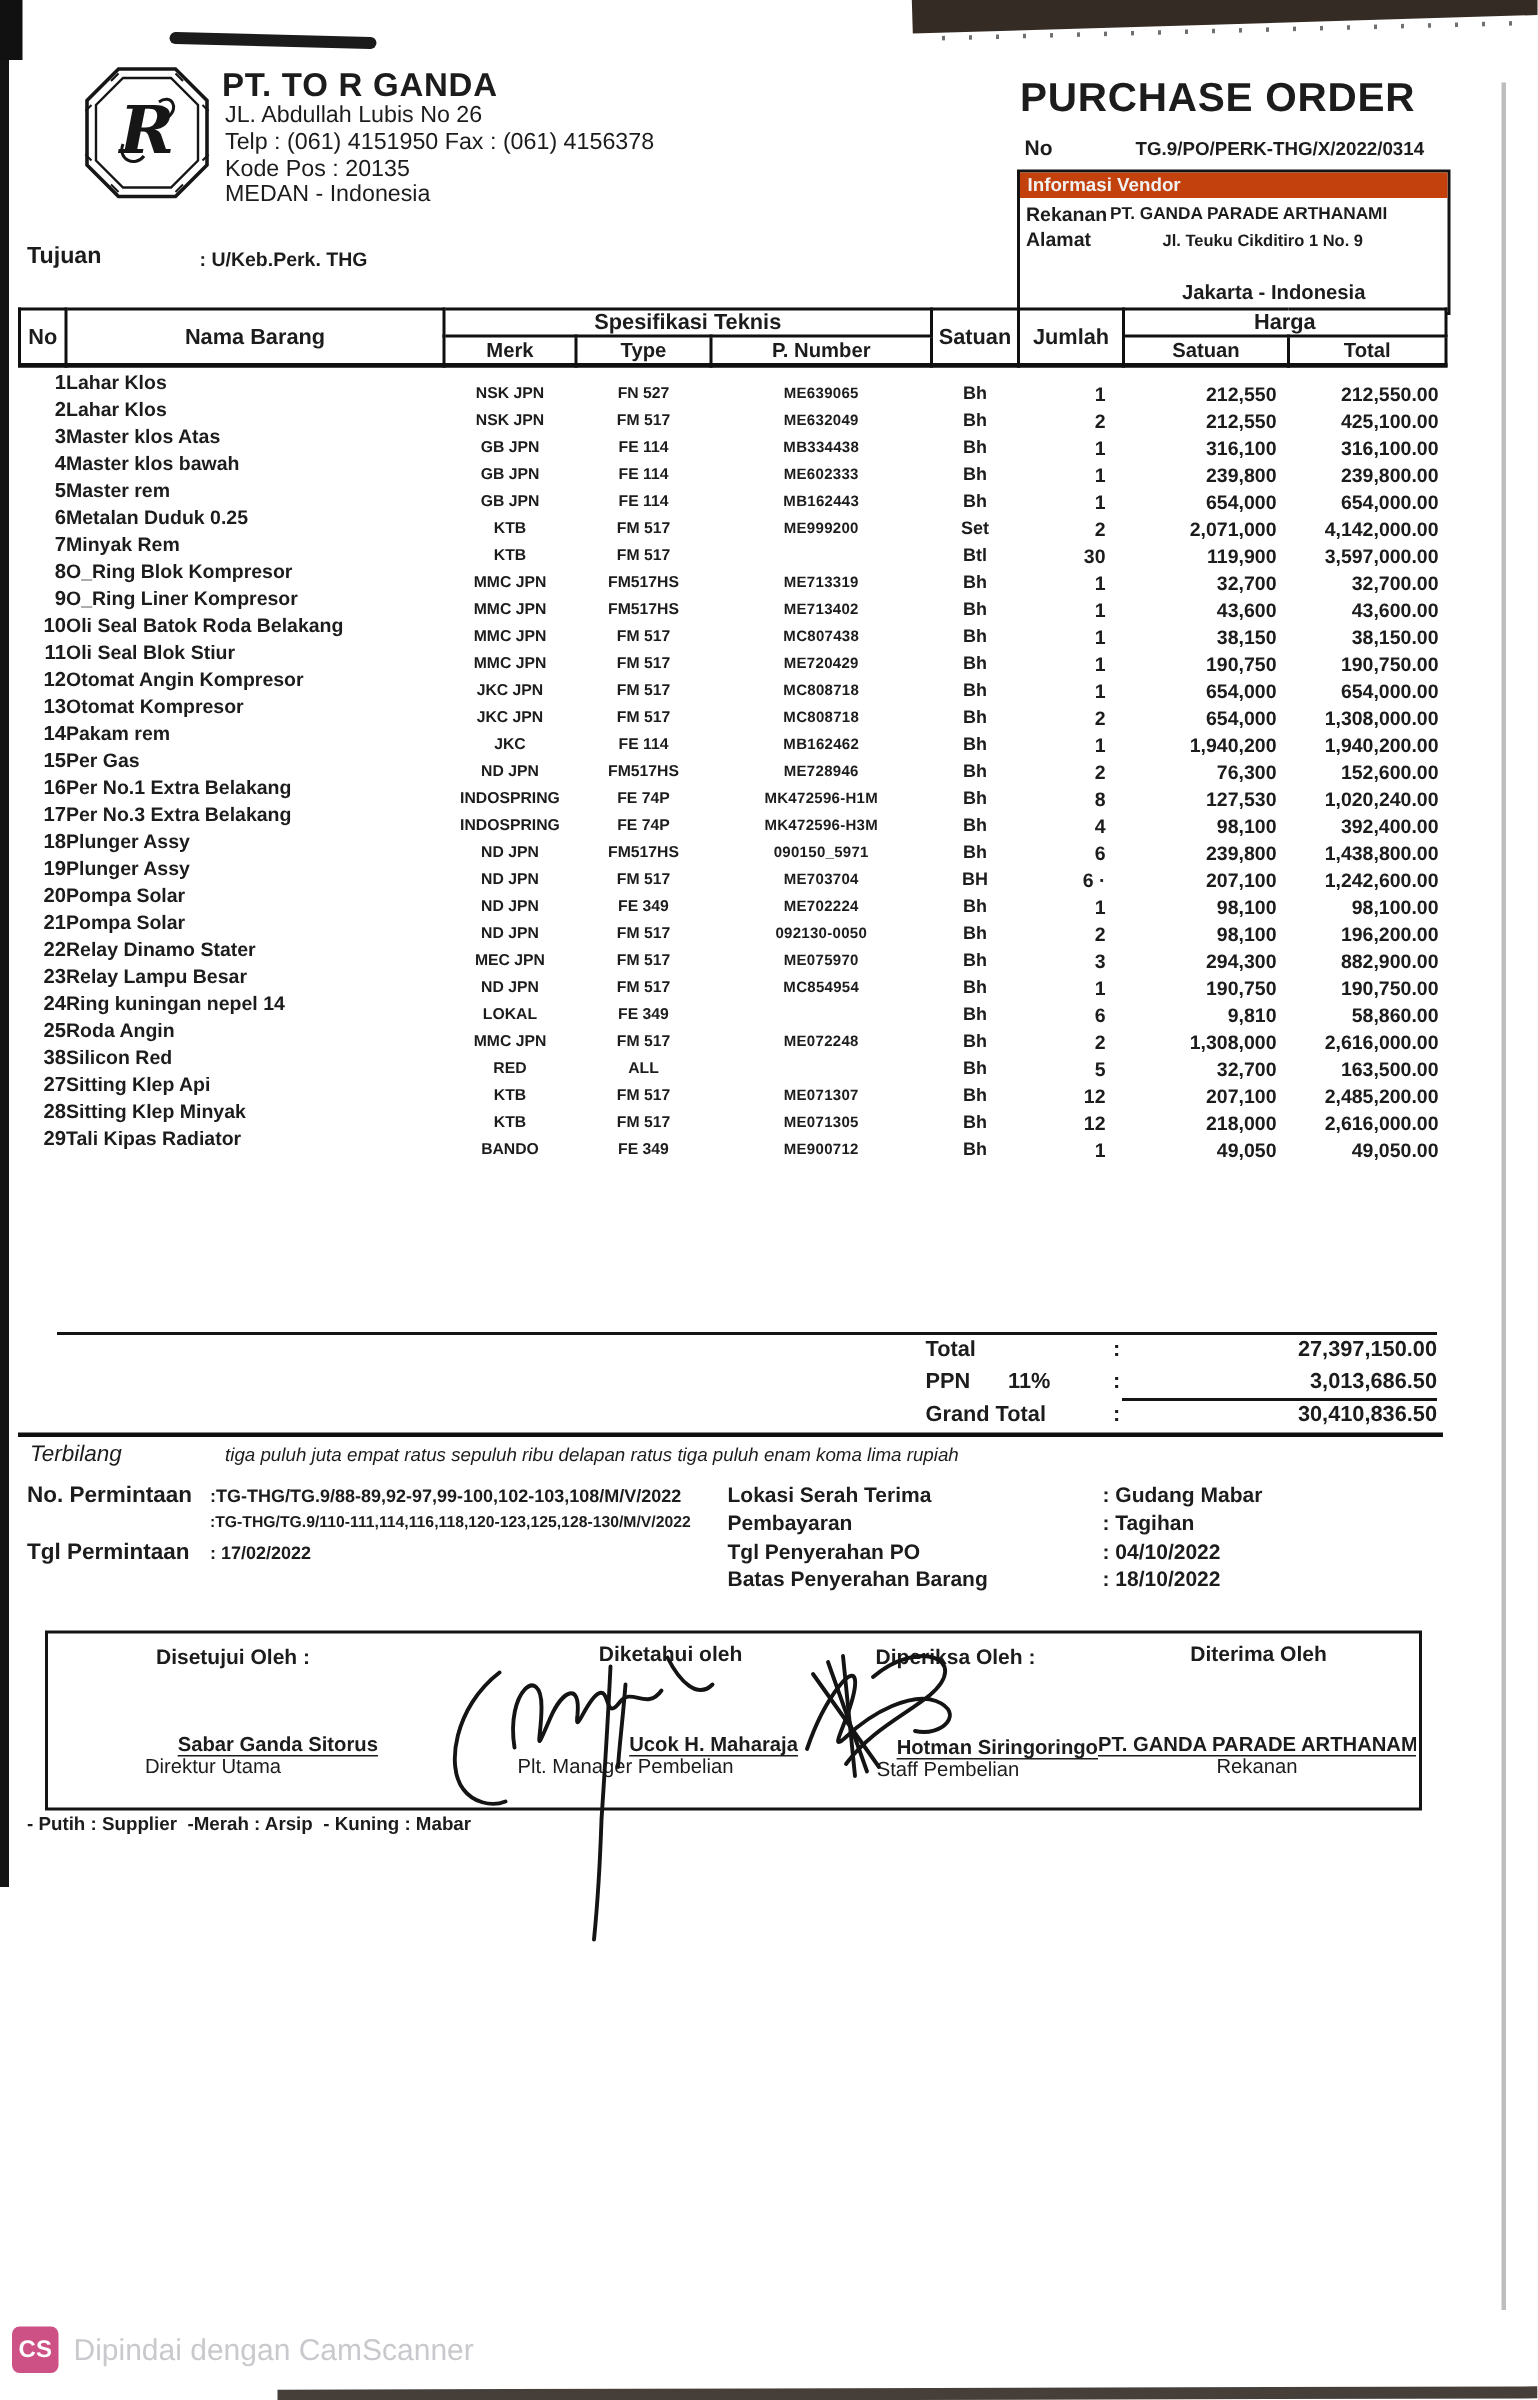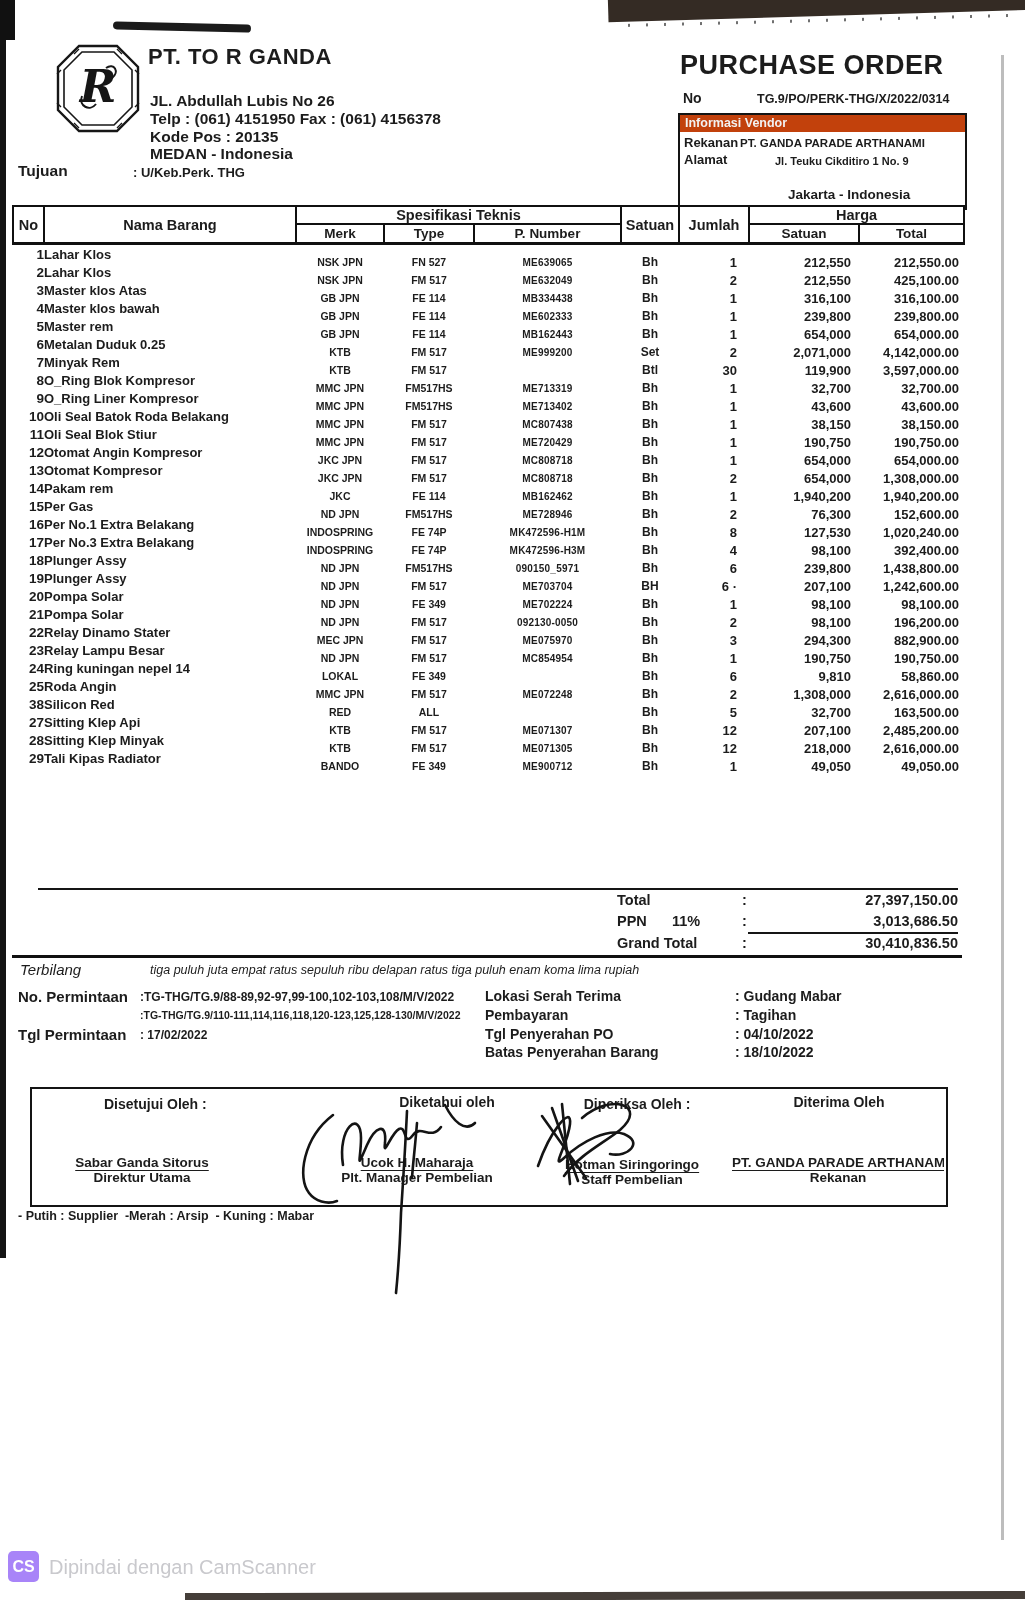--- a/index.html
+++ b/index.html
@@ -14,21 +14,21 @@
   .corner-tl{left:0;top:0;width:15px;height:40px;background:#111;}
   .dash-tl{left:113px;top:23px;width:138px;height:8px;background:#1b1b1b;border-radius:4px;transform:rotate(1.4deg);}
   .band-tr{left:608px;top:-14px;width:430px;height:30px;background:#342b24;transform:rotate(-1.7deg);}
   .ticks-tr{left:612px;top:19px;width:410px;height:3px;transform:rotate(-1.5deg);
     background:repeating-linear-gradient(90deg,transparent 0 16px,#4c4c4c 16px 18px);opacity:.8;}
   .edge-right{left:1001px;top:55px;width:3px;height:1485px;background:#bdbdbd;}
   .edge-bottom{left:185px;top:1592px;width:840px;height:8px;background:#453e39;transform:skewY(-.15deg);}
   
   .logo{left:52px;top:40px;width:92px;height:97px;}
   .co-name{left:148px;top:44px;font-size:22px;font-weight:700;letter-spacing:.5px;}
-  .co-line{left:150px;font-size:15.5px;font-weight:700;margin-top:24px;}
+  .co-line{left:150px;font-size:15.5px;font-weight:400;}
   .po-title{left:680px;top:50px;font-size:27px;font-weight:700;letter-spacing:.5px;}
   .po-no-label{left:683px;top:90px;font-size:14px;font-weight:700;}
   .po-no{left:757px;top:92px;font-size:12.5px;font-weight:600;}
   .vendor-box{left:678px;top:113px;width:285px;height:93px;border:2px solid #141414;background:#fff;}
   .vendor-bar{left:0;top:0;width:100%;height:17px;background:#c2410c;color:#f2f2f2;
     font-size:12.5px;font-weight:600;padding-left:5px;line-height:17px;box-sizing:border-box;}
   .v-lab1{left:4px;top:20px;font-size:13px;font-weight:700;}
   .v-val1{left:60px;top:22px;font-size:11.5px;font-weight:700;}
   .v-lab2{left:4px;top:37px;font-size:13px;font-weight:700;}
   .v-val2{left:66px;top:40px;font-size:11px;font-weight:700;margin-left:29px;}
@@ -63,27 +63,27 @@
   .terb-label{left:20px;top:961px;font-size:15px;font-style:italic;font-weight:500;}
   .terb-text{left:150px;top:963px;font-size:12.5px;font-style:italic;font-weight:400;}
   .req-label{font-size:15px;font-weight:600;}
   .req-val{font-size:12px;font-weight:700;}
   .req-val2{font-size:10.5px;font-weight:700;}
   .del-label{font-size:14px;font-weight:600;}
   .del-val{font-size:14px;font-weight:600;}
   
   .sig-box{left:30px;top:1087px;width:914px;height:116px;border:2px solid #141414;}
   .sig-title{font-size:14px;font-weight:600;}
-  .sig-name{font-size:13.5px;font-weight:700;text-decoration:underline;text-underline-offset:3px;white-space:nowrap;}
-  .sig-role{font-size:13.5px;font-weight:700;white-space:nowrap;}
+  .sig-name{font-size:13.5px;font-weight:700;text-decoration:underline;text-underline-offset:3px;white-space:nowrap;text-align:right;}
+  .sig-role{font-size:13.5px;font-weight:400;white-space:nowrap;}
   .sig-block{position:absolute;text-align:center;}
   .sig-svg{position:absolute;pointer-events:none;}
   .footer-note{left:18px;top:1209px;font-size:12.5px;font-weight:600;white-space:pre;}
   
-  .cs-badge{left:8px;top:1551px;width:31px;height:31px;background:#8b5cf6;border-radius:5px;
+  .cs-badge{left:8px;top:1551px;width:31px;height:31px;background:#be185d;border-radius:5px;
     color:#fff;font-weight:700;font-size:16px;text-align:center;line-height:31px;opacity:.75;}
   .cs-text{left:49px;top:1556px;font-size:20px;color:#c9c9cd;font-weight:500;}
 </style>
 </head>
 <body>
 
 <div class="abs edge-left"></div>
 <div class="abs corner-tl"></div>
 <div class="abs dash-tl"></div>
 <div class="abs band-tr"></div>

